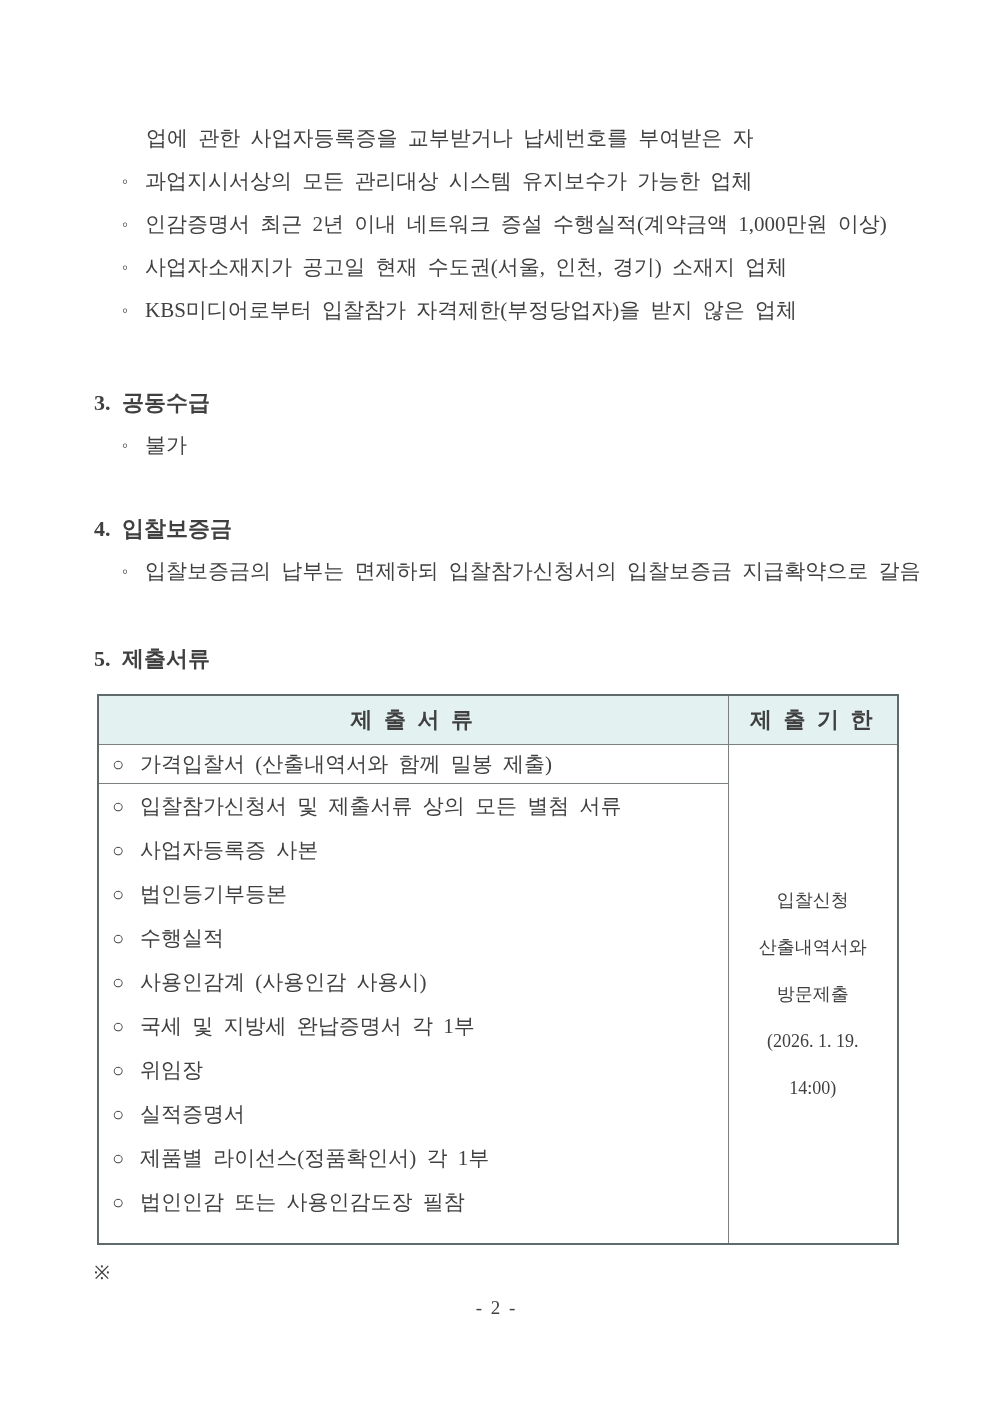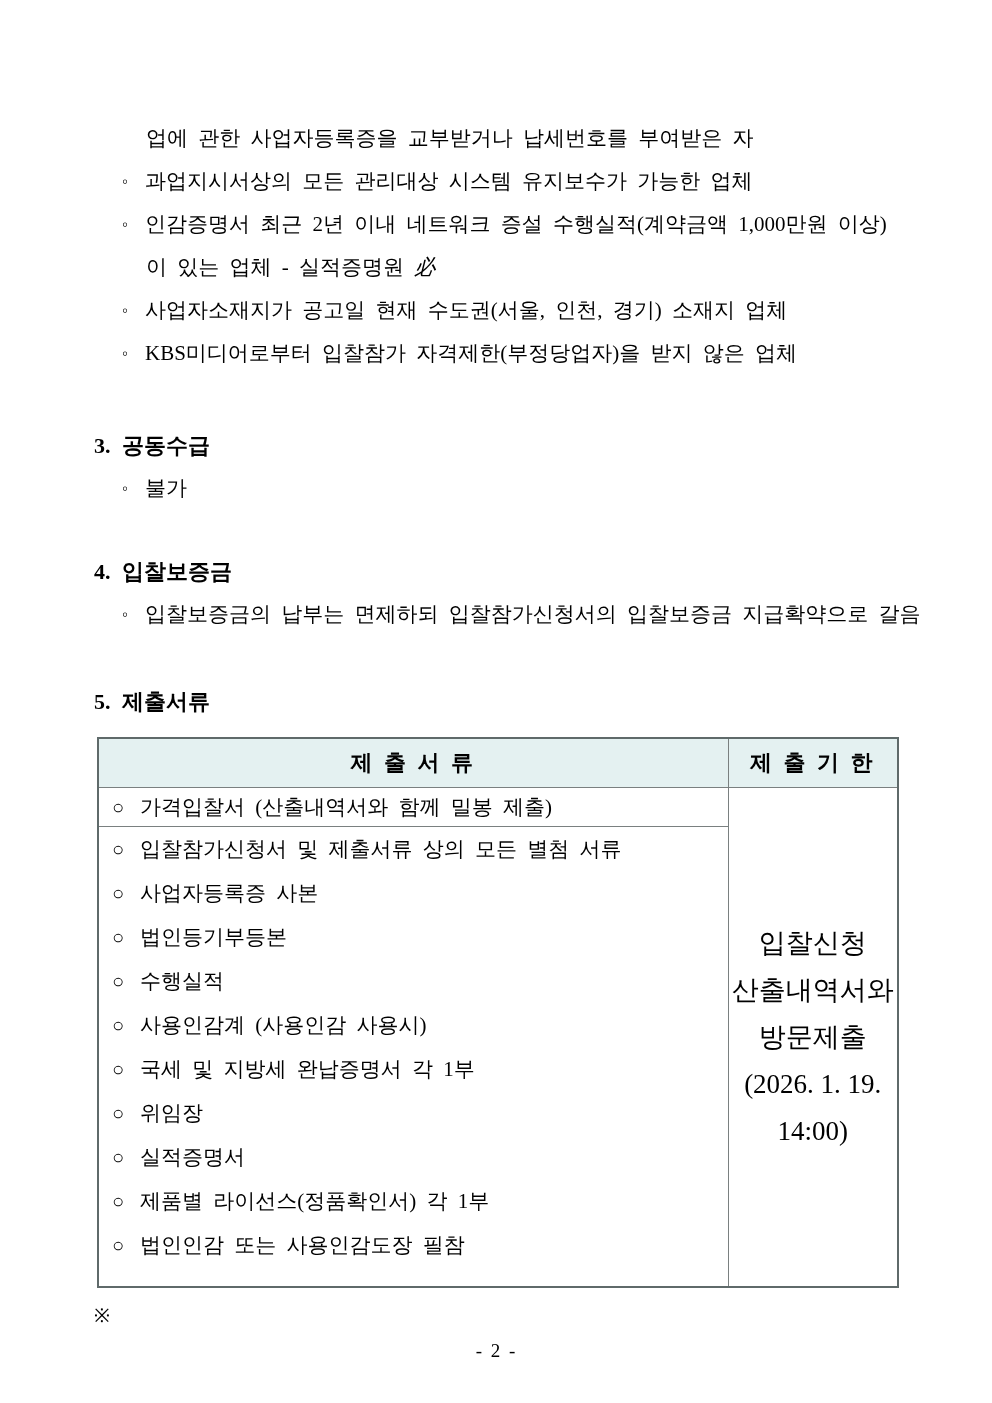--- a/index.html
+++ b/index.html
@@ -1,21 +1,21 @@
 <!DOCTYPE html>
 <html><head>
 <meta charset="utf-8">
 <style>
   html, body { margin: 0; padding: 0; background: #ffffff; }
   .page {
     position: relative;
     width: 992px;
     height: 1385px;
     background: #ffffff;
-    color: #000000;
+    color: #404040;
     font-family: "Liberation Serif", "DejaVu Serif", serif;
     overflow: hidden;
   }
   .content {
     position: absolute;
     left: 94px;
     top: 0;
     width: 806px;
   }
   .line {
@@ -82,21 +82,21 @@
     margin-left: 13px;
     width: 28px;
     flex: 0 0 28px;
     font-size: 20px;
   }
   .row1-item .o-marker { margin-left: 13px; width: 28px; flex: 0 0 28px; font-size: 20px; }
   .row1-item { display: flex; line-height: 38px; white-space: nowrap; }
   td.cell-deadline {
     text-align: center;
     vertical-align: middle;
-    font-size: 27px;
+    font-size: 18px;
   }
   td.cell-deadline .dl-line { line-height: 47px; }
 
   .footnote {
     display: flex;
     margin-top: 14px;
     font-size: 19px;
     line-height: 28px;
     word-spacing: 4px;
   }
@@ -123,23 +123,20 @@
     <div class="line bullet">
       <span class="b-marker">◦</span>
       <span class="b-text">과업지시서상의 모든 관리대상 시스템 유지보수가 가능한 업체</span>
     </div>
 
     <div class="line bullet">
       <span class="b-marker">◦</span>
       <span class="b-text"><span>인감증명서 최근 2년 이내 </span><span class="u">네트워크 증설 수행실적</span><span>(계약금액 1,000만원 이상)</span></span>
     </div>
 
-    <div class="line indent">
-      <span>이 있는 업체 - 실적증명원 </span><span class="it">必</span>
-    </div>
 
     <div class="line bullet">
       <span class="b-marker">◦</span>
       <span class="b-text">사업자소재지가 공고일 현재 수도권(서울, 인천, 경기) 소재지 업체</span>
     </div>
 
     <div class="line bullet">
       <span class="b-marker">◦</span>
       <span class="b-text">KBS미디어로부터 입찰참가 자격제한(부정당업자)을 받지 않은 업체</span>
     </div>

